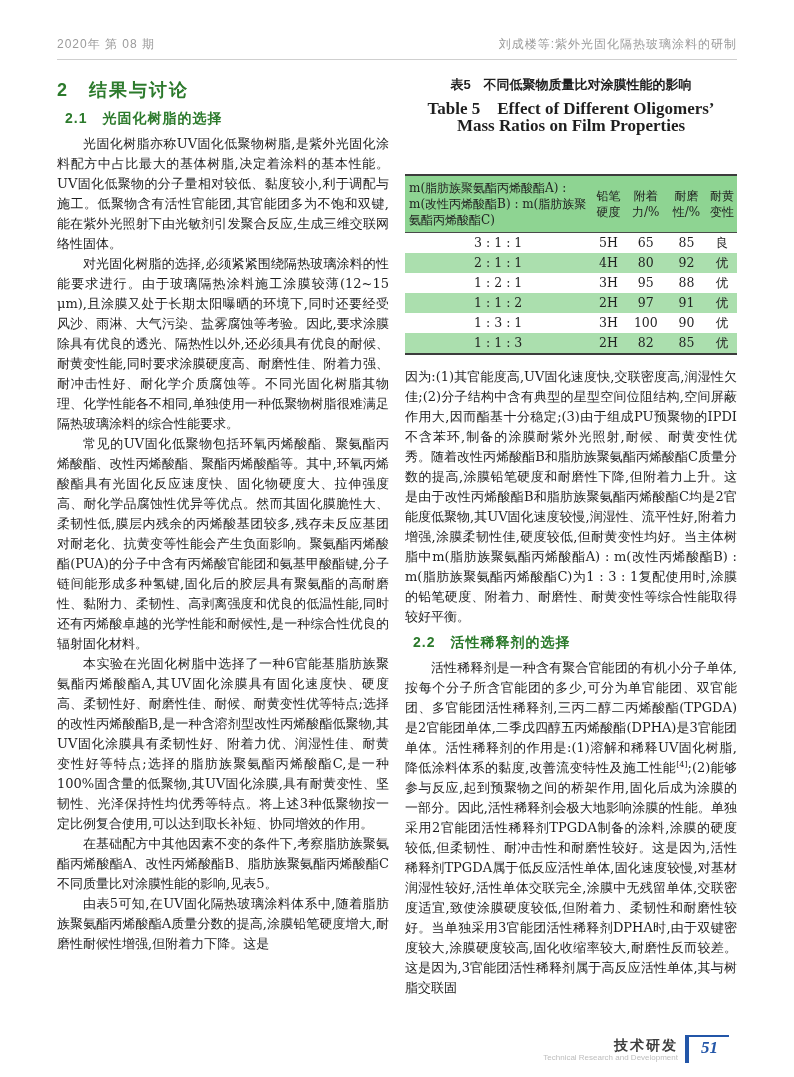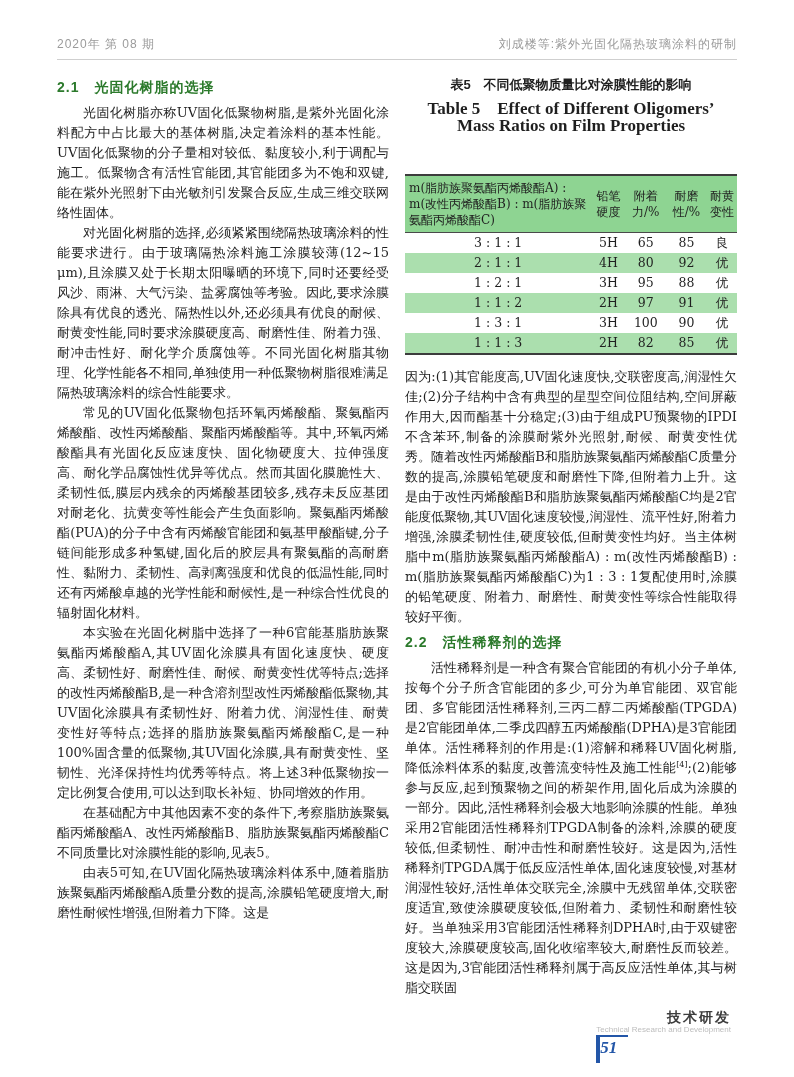--- a/index.html
+++ b/index.html
@@ -13,58 +13,59 @@
     position:absolute;top:36px;left:57px;right:57px;
     display:flex;justify-content:space-between;align-items:flex-end;
     font-family:"Liberation Sans",sans-serif;font-size:12px;color:#9b9b9b;
     padding-bottom:6px;border-bottom:1px solid #cfcfcf;letter-spacing:1px;
   }
   .content{position:absolute;top:72px;left:57px;right:57px;display:flex;gap:16px;}
   .col{width:332px;}
   h2.sec{font-family:"Liberation Sans",sans-serif;color:var(--green);
     font-size:18px;font-weight:bold;margin:6px 0 8px;letter-spacing:2px;}
   h3.sub{font-family:"Liberation Sans",sans-serif;color:var(--green);
-    font-size:14px;font-weight:bold;margin:7px 0 6px;letter-spacing:1px;}
+    font-size:14px;font-weight:bold;margin:7px 8px 6px;letter-spacing:1px;}
   p.body{font-size:13px;line-height:20px;text-align:justify;text-indent:2em;margin:0;}
   p.noindent{text-indent:0;}
   sup.cite{font-size:8px;line-height:0;}
   .cap-zh{text-align:center;font-family:"Liberation Sans",sans-serif;
     font-weight:bold;font-size:13px;margin:4px 0 6px;}
   .cap-en{text-align:center;font-family:"Liberation Serif",serif;
     font-weight:bold;font-size:17px;line-height:17px;margin:0 6px 6px;}
   table.t5{width:100%;border-collapse:collapse;
     border-top:2px solid #3c3c3c;border-bottom:2px solid #3c3c3c;margin-bottom:12px;margin-top:40px;}
   table.t5 thead th{background:var(--tbl-head);font-weight:normal;
     font-size:12px;line-height:16px;padding:4px 2px;vertical-align:middle;
     border-bottom:1px solid #4a4a4a;text-align:center;}
   table.t5 thead th.col-ratio{text-align:left;padding-left:4px;}
   table.t5 tbody td{text-align:center;font-size:12.5px;line-height:14px;padding:3px 2px;}
   table.t5 tbody tr.alt{background:var(--tbl-alt);}
-  .footer{position:absolute;right:56px;bottom:14px;display:flex;align-items:flex-start;flex-direction:column;}
+  .footer{position:absolute;right:65px;bottom:14px;display:flex;align-items:flex-end;}
   .f-labels{text-align:right;margin-right:7px;}
   .f-zh{font-family:"Liberation Sans",sans-serif;font-weight:bold;
     font-size:14px;color:#3e3e3e;line-height:15px;letter-spacing:2px;}
   .f-en{font-family:"Liberation Sans",sans-serif;font-size:8px;color:#bdbdbd;line-height:10px;}
   .pgnum{border-left:4px solid var(--blue);border-top:2px solid var(--blue);
     color:var(--blue);font-family:"Liberation Serif",serif;font-style:italic;
-    font-weight:bold;font-size:17px;padding:1px 11px 5px 0;line-height:20px;}
+    font-weight:bold;font-size:17px;padding:1px 11px 5px 12px;line-height:20px;}
 </style>
 </head>
 <body>
 
 <div class="page" style="--green: #2c7a2c; --tbl-head: #8ed492; --tbl-alt: #abdfae; --blue: #2356a8;">
 
   <div class="hdr">
     <span>2020年 第 08 期</span>
     <span>刘成楼等:紫外光固化隔热玻璃涂料的研制</span>
   </div>
 
   <div class="content">
 
     <div class="col">
+      <h2 class="sec">2　结果与讨论</h2>
       <h3 class="sub">2.1　光固化树脂的选择</h3>
       <p class="body">光固化树脂亦称UV固化低聚物树脂,是紫外光固化涂料配方中占比最大的基体树脂,决定着涂料的基本性能。UV固化低聚物的分子量相对较低、黏度较小,利于调配与施工。低聚物含有活性官能团,其官能团多为不饱和双键,能在紫外光照射下由光敏剂引发聚合反应,生成三维交联网络性固体。</p>
       <p class="body">对光固化树脂的选择,必须紧紧围绕隔热玻璃涂料的性能要求进行。由于玻璃隔热涂料施工涂膜较薄(12~15 μm),且涂膜又处于长期太阳曝晒的环境下,同时还要经受风沙、雨淋、大气污染、盐雾腐蚀等考验。因此,要求涂膜除具有优良的透光、隔热性以外,还必须具有优良的耐候、耐黄变性能,同时要求涂膜硬度高、耐磨性佳、附着力强、耐冲击性好、耐化学介质腐蚀等。不同光固化树脂其物理、化学性能各不相同,单独使用一种低聚物树脂很难满足隔热玻璃涂料的综合性能要求。</p>
       <p class="body">常见的UV固化低聚物包括环氧丙烯酸酯、聚氨酯丙烯酸酯、改性丙烯酸酯、聚酯丙烯酸酯等。其中,环氧丙烯酸酯具有光固化反应速度快、固化物硬度大、拉伸强度高、耐化学品腐蚀性优异等优点。然而其固化膜脆性大、柔韧性低,膜层内残余的丙烯酸基团较多,残存未反应基团对耐老化、抗黄变等性能会产生负面影响。聚氨酯丙烯酸酯(PUA)的分子中含有丙烯酸官能团和氨基甲酸酯键,分子链间能形成多种氢键,固化后的胶层具有聚氨酯的高耐磨性、黏附力、柔韧性、高剥离强度和优良的低温性能,同时还有丙烯酸卓越的光学性能和耐候性,是一种综合性优良的辐射固化材料。</p>
       <p class="body">本实验在光固化树脂中选择了一种6官能基脂肪族聚氨酯丙烯酸酯A,其UV固化涂膜具有固化速度快、硬度高、柔韧性好、耐磨性佳、耐候、耐黄变性优等特点;选择的改性丙烯酸酯B,是一种含溶剂型改性丙烯酸酯低聚物,其UV固化涂膜具有柔韧性好、附着力优、润湿性佳、耐黄变性好等特点;选择的脂肪族聚氨酯丙烯酸酯C,是一种100%固含量的低聚物,其UV固化涂膜,具有耐黄变性、坚韧性、光泽保持性均优秀等特点。将上述3种低聚物按一定比例复合使用,可以达到取长补短、协同增效的作用。</p>
       <p class="body">在基础配方中其他因素不变的条件下,考察脂肪族聚氨酯丙烯酸酯A、改性丙烯酸酯B、脂肪族聚氨酯丙烯酸酯C不同质量比对涂膜性能的影响,见表5。</p>
       <p class="body">由表5可知,在UV固化隔热玻璃涂料体系中,随着脂肪族聚氨酯丙烯酸酯A质量分数的提高,涂膜铅笔硬度增大,耐磨性耐候性增强,但附着力下降。这是</p>
     </div>
 
     <div class="col">

